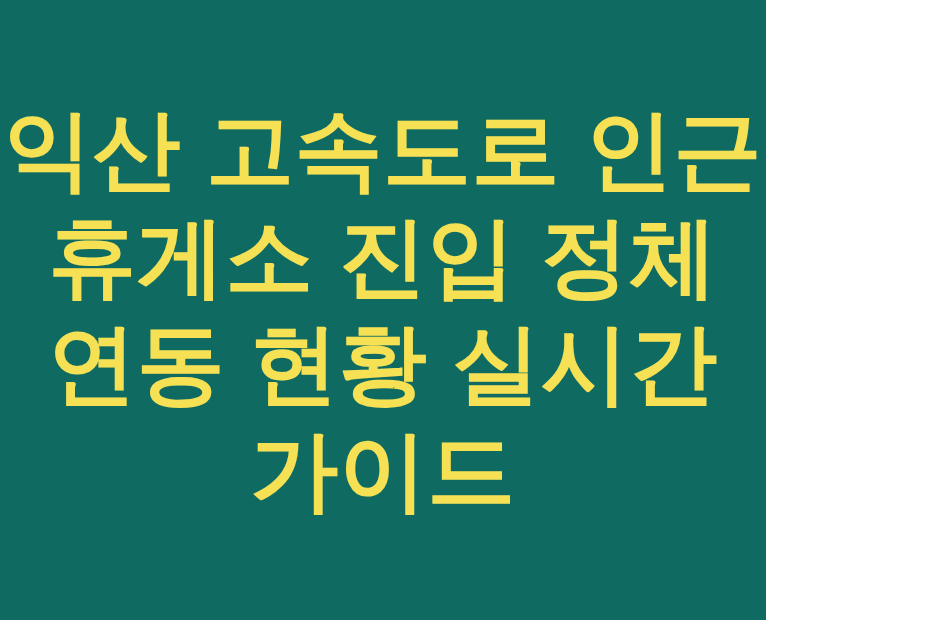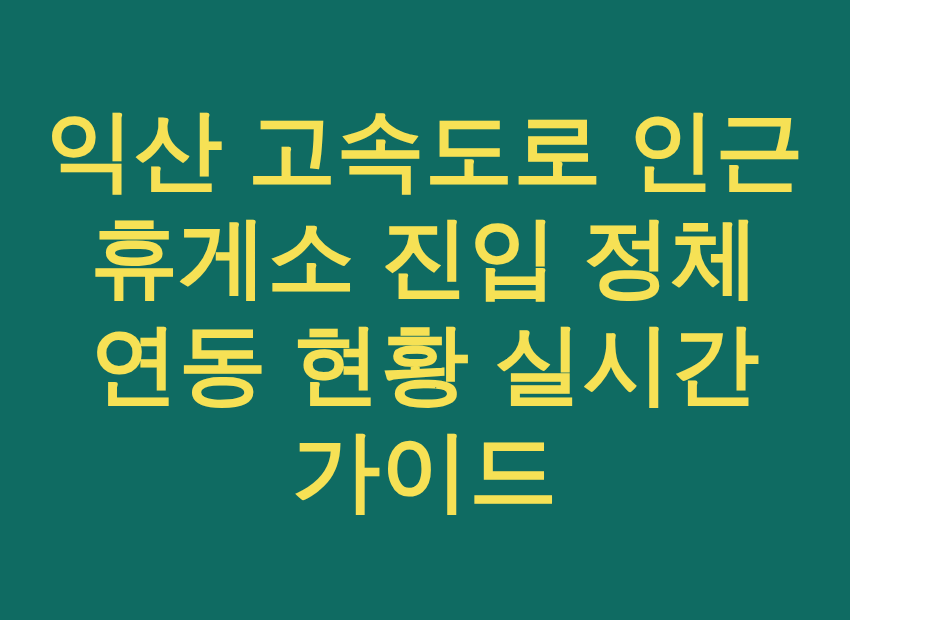--- a/index.html
+++ b/index.html
@@ -7,21 +7,21 @@
     padding: 0;
   }
   body {
     width: 930px;
     height: 620px;
     overflow: hidden;
     font-family: "Liberation Sans", "DejaVu Sans", sans-serif;
   }
   #poster {
     position: relative;
-    width: 850px;
+    width: 766px;
     height: 620px;
     box-sizing: border-box;
     display: flex;
     align-items: center;
     justify-content: center;
     background: #0F6B62;
   }
   #headline {
     width: 760px;
     margin: 0;

